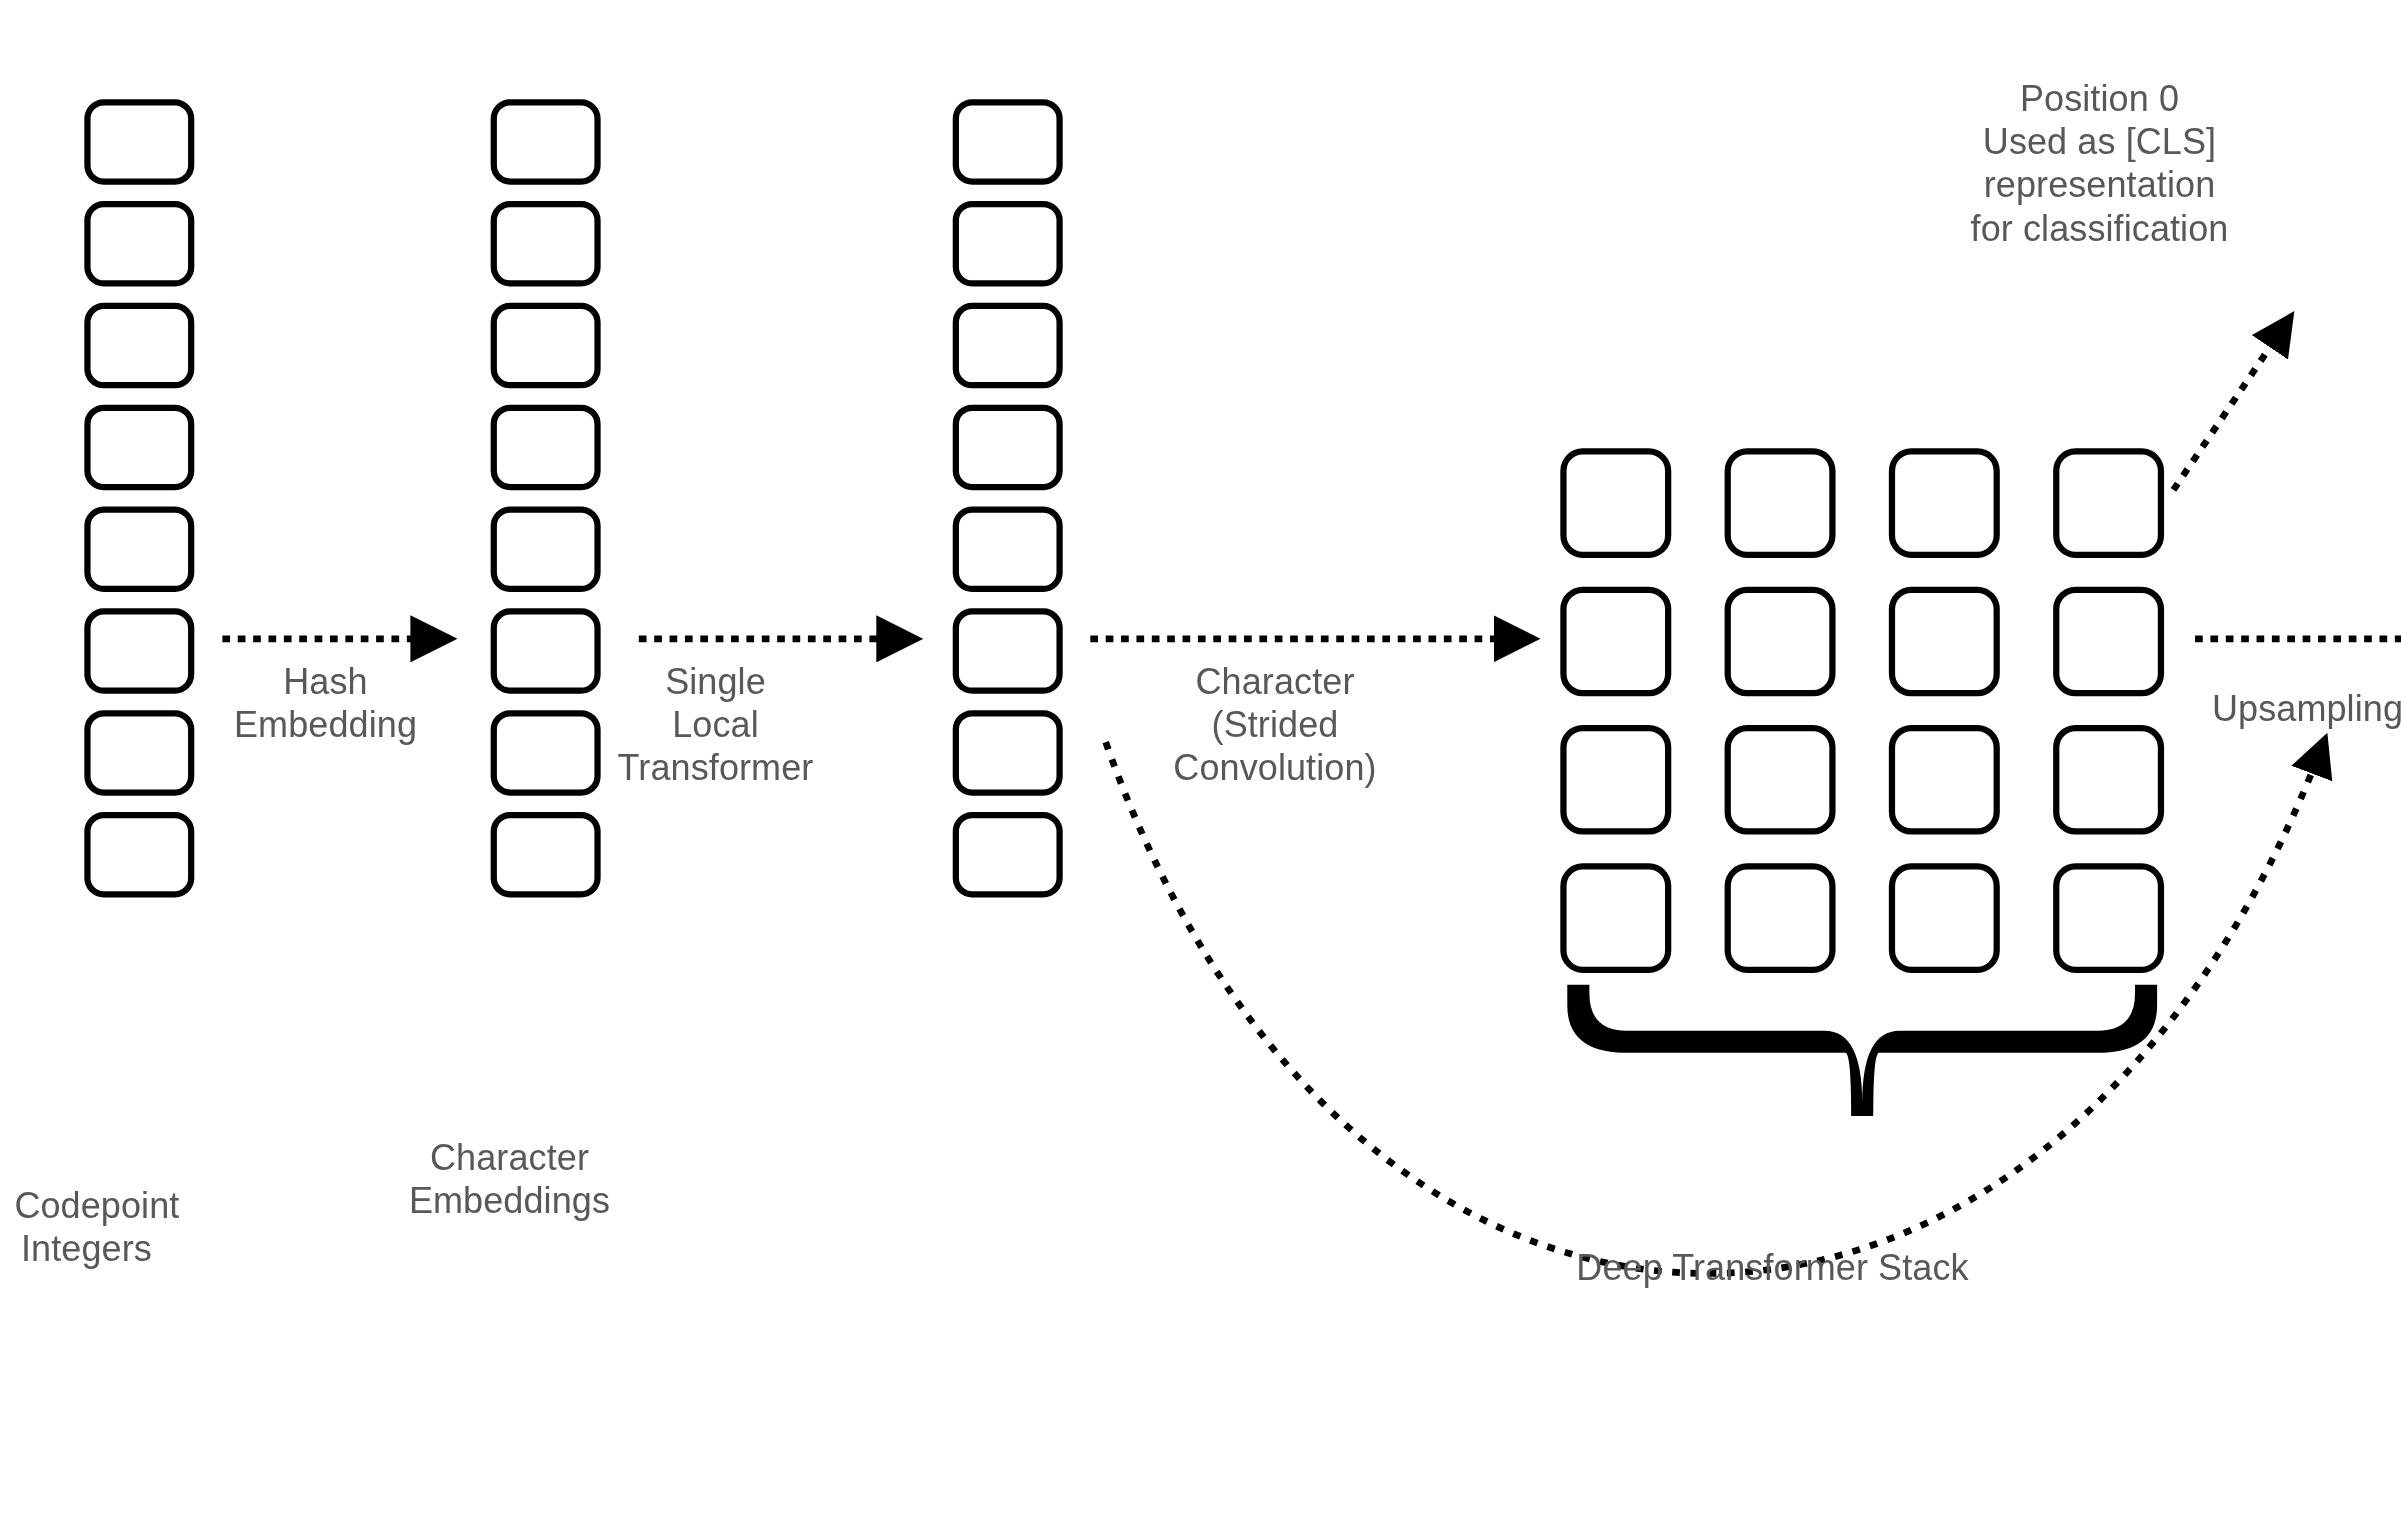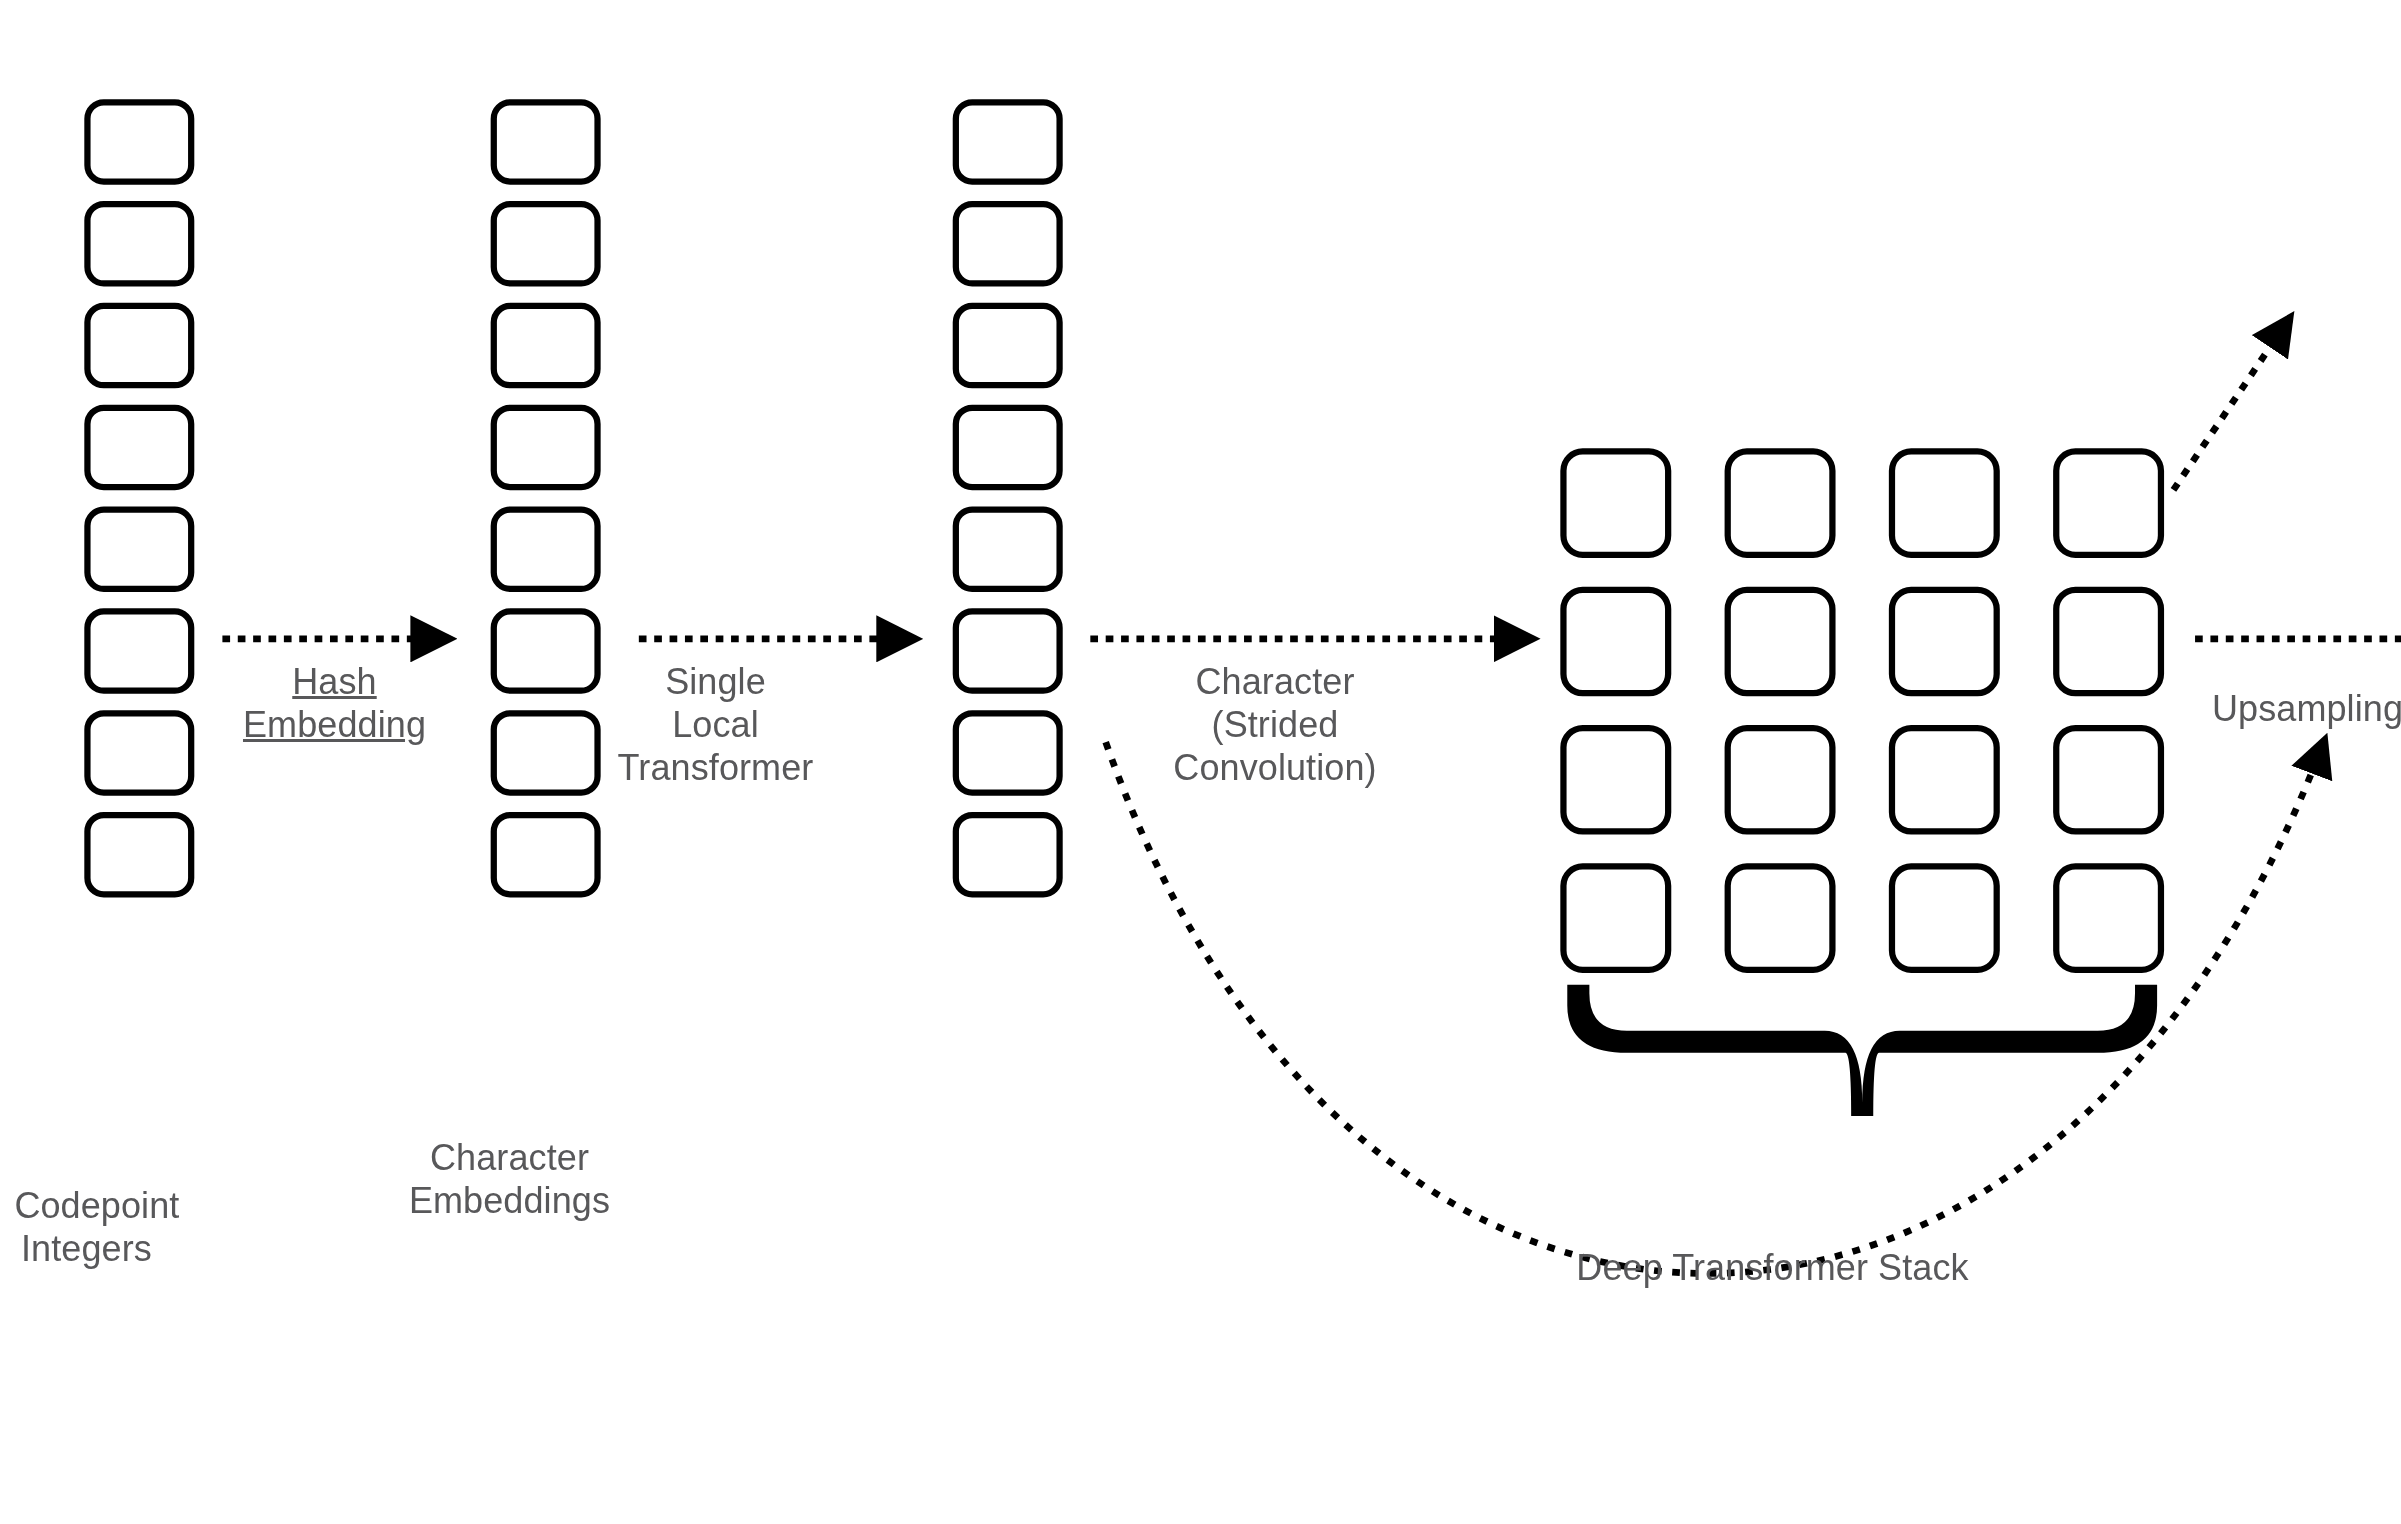--- a/index.html
+++ b/index.html
@@ -123,28 +123,32 @@
 
   <div class="lbl" style="left:14.4px; top:1184px; width:144px;">Codepoint
 Integers</div>
 
   <div class="lbl" style="left:394px; top:1136px; width:231px;">Character
 Embeddings</div>
 
 
   <div class="lbl" style="left:1571px; top:1227px; width:403px;margin-top:19px;">Deep Transformer Stack</div>
 
-  <div class="lbl" style="left:212px; top:660px; width:245px;text-decoration:underline;">Hash
+  <div class="lbl" style="left:203px; top:660px; width:245px;">Hash
 Embedding</div>
 
   <div class="lbl" style="left:600px; top:660px; width:231px;">Single
 Local
 Transformer</div>
 
   <div class="lbl" style="left:1131px; top:660px; width:288px;">Character
 (Strided
 Convolution)</div>
 
   <div class="lbl" style="left:2178px; top:687px; width:259px;">Upsampling</div>
 
+  <div class="lbl" style="left:1912px; top:77px; width:375px;">Position 0
+Used as [CLS]
+representation
+for classification</div>
 
 </div>
 
 
 </body></html>

